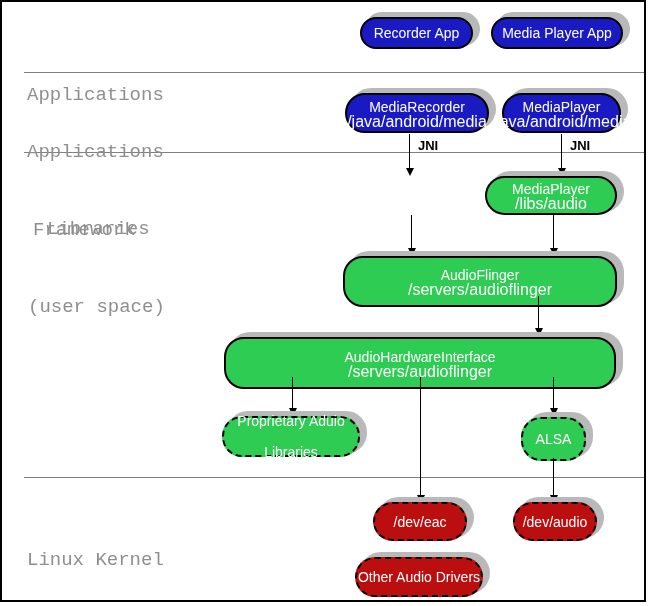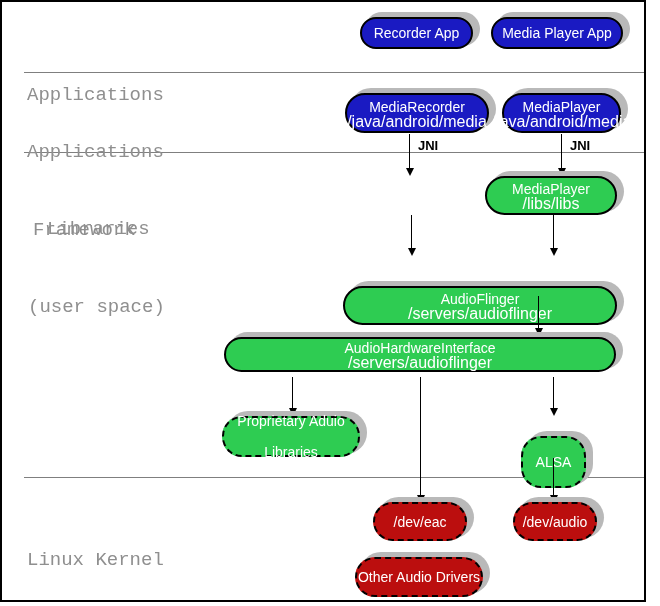--- a/index.html
+++ b/index.html
@@ -78,47 +78,47 @@
     <span class="path">/java/android/media</span>
   </div>
 
   <div class="arrow" style="left:409px; top:134px; height:35px;"></div>
   <div class="jni" style="left:418px; top:138px;">JNI</div>
   <div class="arrow" style="left:561px; top:134px; height:35px;"></div>
   <div class="jni" style="left:570px; top:138px;">JNI</div>
 
   <div class="pill green" style="left:485px; top:176px; width:132px; height:39px;">
     <span class="title">MediaPlayer</span>
-    <span class="path">/libs/libs</span>
+    <span class="path">/libs/audio</span>
   </div>
 
   <div class="arrow" style="left:411px; top:215px; height:34px;"></div>
   <div class="arrow" style="left:553px; top:215px; height:34px;"></div>
 
-  <div class="pill green" style="left:343px; top:256px; width:274px; height:39px;margin-top:30px;">
+  <div class="pill green" style="left:343px; top:256px; width:274px; height:51px;">
     <span class="title">AudioFlinger</span>
     <span class="path">/servers/audioflinger</span>
   </div>
 
   <div class="arrow" style="left:538px; top:296px; height:33px;"></div>
 
-  <div class="pill green" style="left:224px; top:337px; width:392px; height:35px;">
+  <div class="pill green" style="left:224px; top:337px; width:392px; height:52px;">
     <span class="title">AudioHardwareInterface</span>
     <span class="path">/servers/audioflinger</span>
   </div>
 
   <div class="arrow" style="left:292px; top:377px; height:32px;"></div>
   <div class="arrow" style="left:420px; top:377px; height:119px;"></div>
   <div class="arrow" style="left:553px; top:377px; height:32px;"></div>
 
   <div class="pill green dashed" style="left:222px; top:416px; width:138px; height:41px;gap:14px;">
     <span class="title" style="line-height:17px">Proprietary Aduio</span>
     <span class="title" style="line-height:17px">Libraries</span>
   </div>
-  <div class="pill green dashed" style="left:521px; top:417px; width:65px; height:52px;margin-top:19px;">
+  <div class="pill green dashed" style="left:521px; top:417px; width:65px; height:44px;">
     <span class="title">ALSA</span>
   </div>
 
   <div class="arrow" style="left:553px; top:458px; height:38px;"></div>
 
   <div class="pill red dashed" style="left:513px; top:502px; width:84px; height:39px;">
     <span class="title">/dev/audio</span>
   </div>
   <div class="pill red dashed" style="left:373px; top:502px; width:94px; height:39px;">
     <span class="title">/dev/eac</span>

